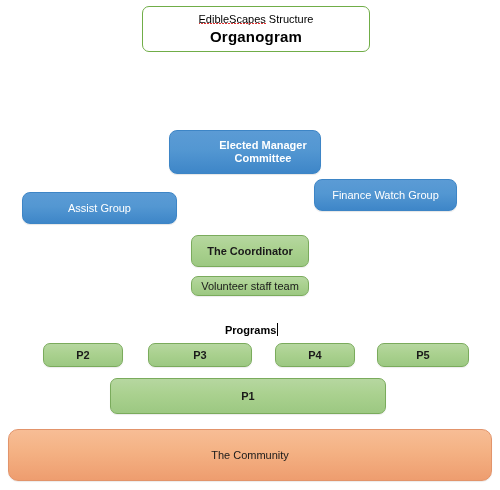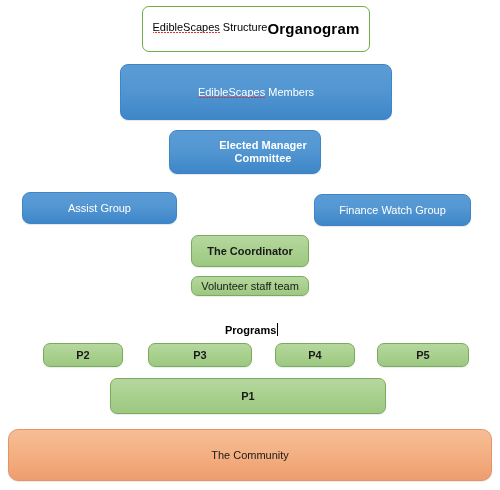--- a/index.html
+++ b/index.html
@@ -28,21 +28,21 @@
     justify-content: center;
     text-align: center;
     line-height: 1.15;
   }
 
   
   .title-card {
     background: #ffffff;
     border: 1px solid #70ad47;
     border-radius: 7px;
-    flex-direction: row;
+    flex-direction: column;
     color: #000000;
   }
   .title-card .line1 {
     font-size: 11px;
     font-weight: normal;
     color: #000000;
     margin-bottom: 3px;
     white-space: nowrap;
   }
   .title-card .line2 {
@@ -127,35 +127,30 @@
 
 <div id="canvas">
 
   <div class="node title-card" style="left:142px; top:6px; width:228px; height:46px;">
     <div class="line1">
       <span class="misspelled">EdibleScapes</span><span> Structure</span>
     </div>
     <div class="line2">Organogram</div>
   </div>
 
-  <div class="node blue" style="left:120px; top:64px; width:272px; height:56px;">
-    <span>
-      <span class="misspelled">EdibleScapes</span><span> Members</span>
-    </span>
-  </div>
 
   <div class="node blue bold" style="left:169px; top:130px; width:152px; height:44px;">
     <span>Elected Manager Committee</span>
   </div>
 
   <div class="node blue" style="left:22px; top:192px; width:155px; height:32px;">
     <span>Assist Group</span>
   </div>
 
-  <div class="node blue" style="left:314px; top:194px; width:157px; height:32px;">
+  <div class="node blue" style="left:314px; top:179px; width:143px; height:32px;">
     <span>Finance Watch Group</span>
   </div>
 
   <div class="node green bold" style="left:191px; top:235px; width:118px; height:32px;">
     <span>The Coordinator</span>
   </div>
 
   <div class="node green" style="left:191px; top:276px; width:118px; height:20px;">
     <span>Volunteer staff team</span>
   </div>

